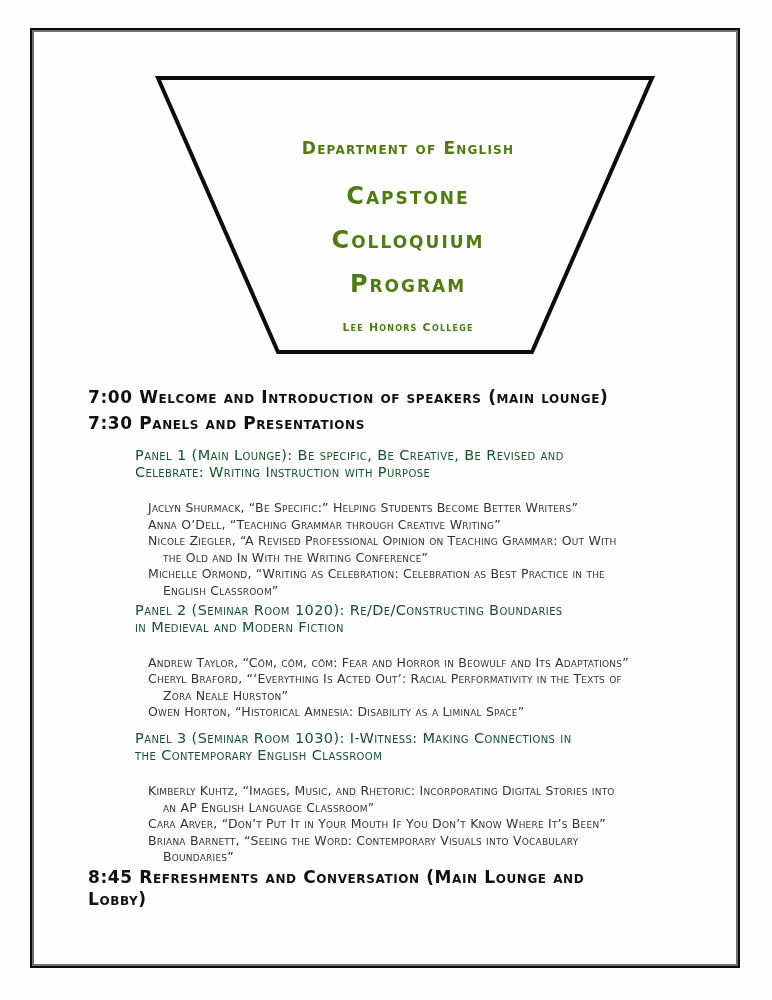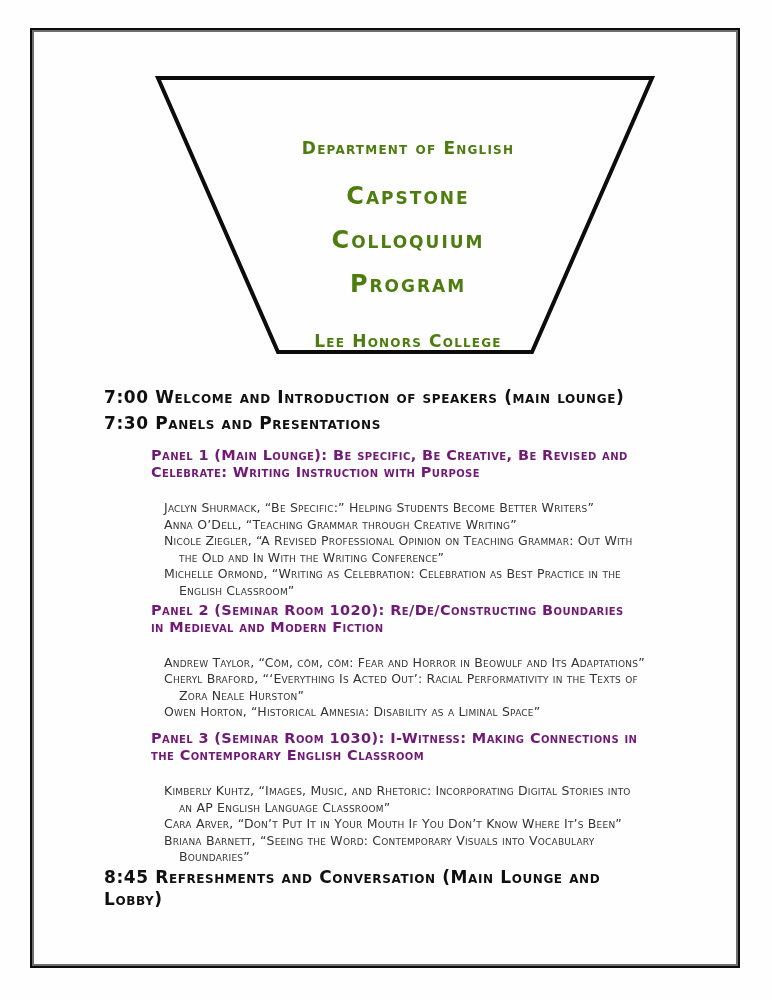--- a/index.html
+++ b/index.html
@@ -56,30 +56,30 @@
     letter-spacing: 1.2px;
     white-space: nowrap;
   }
   .banner-title {
     margin-top: 16px;
     font-size: 24px;
     line-height: 44px;
     letter-spacing: 2px;
   }
   .banner-college {
-    margin-top: 25px;
-    font-size: 17px;
+    margin-top: 12px;
+    font-size: 11px;
     line-height: 20px;
     letter-spacing: 1.2px;
     white-space: nowrap;
   }
   
   .content {
     position: absolute;
-    left: 104px;
+    left: 88px;
     top: 386px;
     width: 614px;
     font-variant: small-caps;
   }
   .time-line {
     font-size: 17px;
     font-weight: bold;
     line-height: 22px;
     letter-spacing: 0.6px;
     color: #101010;
@@ -93,24 +93,24 @@
   .t845 { }
   .t845 .time-line { white-space: nowrap; }
   .panel {
     margin-left: 47px;
   }
   .p1 { margin-top: 13px; }
   .p2 { margin-top: 2px; }
   .p3 { margin-top: 9px; }
   .panel-heading {
     font-size: 14.5px;
-    font-weight: bold;
+    font-weight: normal;
     line-height: 17px;
     letter-spacing: 0.4px;
-    color: #701a75;
+    color: #14532d;
   }
   .panel-heading .ph-line { white-space: nowrap; }
   .speakers {
     margin-top: 19px;
     margin-left: 13px;
     font-size: 12.5px;
     line-height: 16.6px;
     letter-spacing: 0.2px;
     color: #333333;
   }

